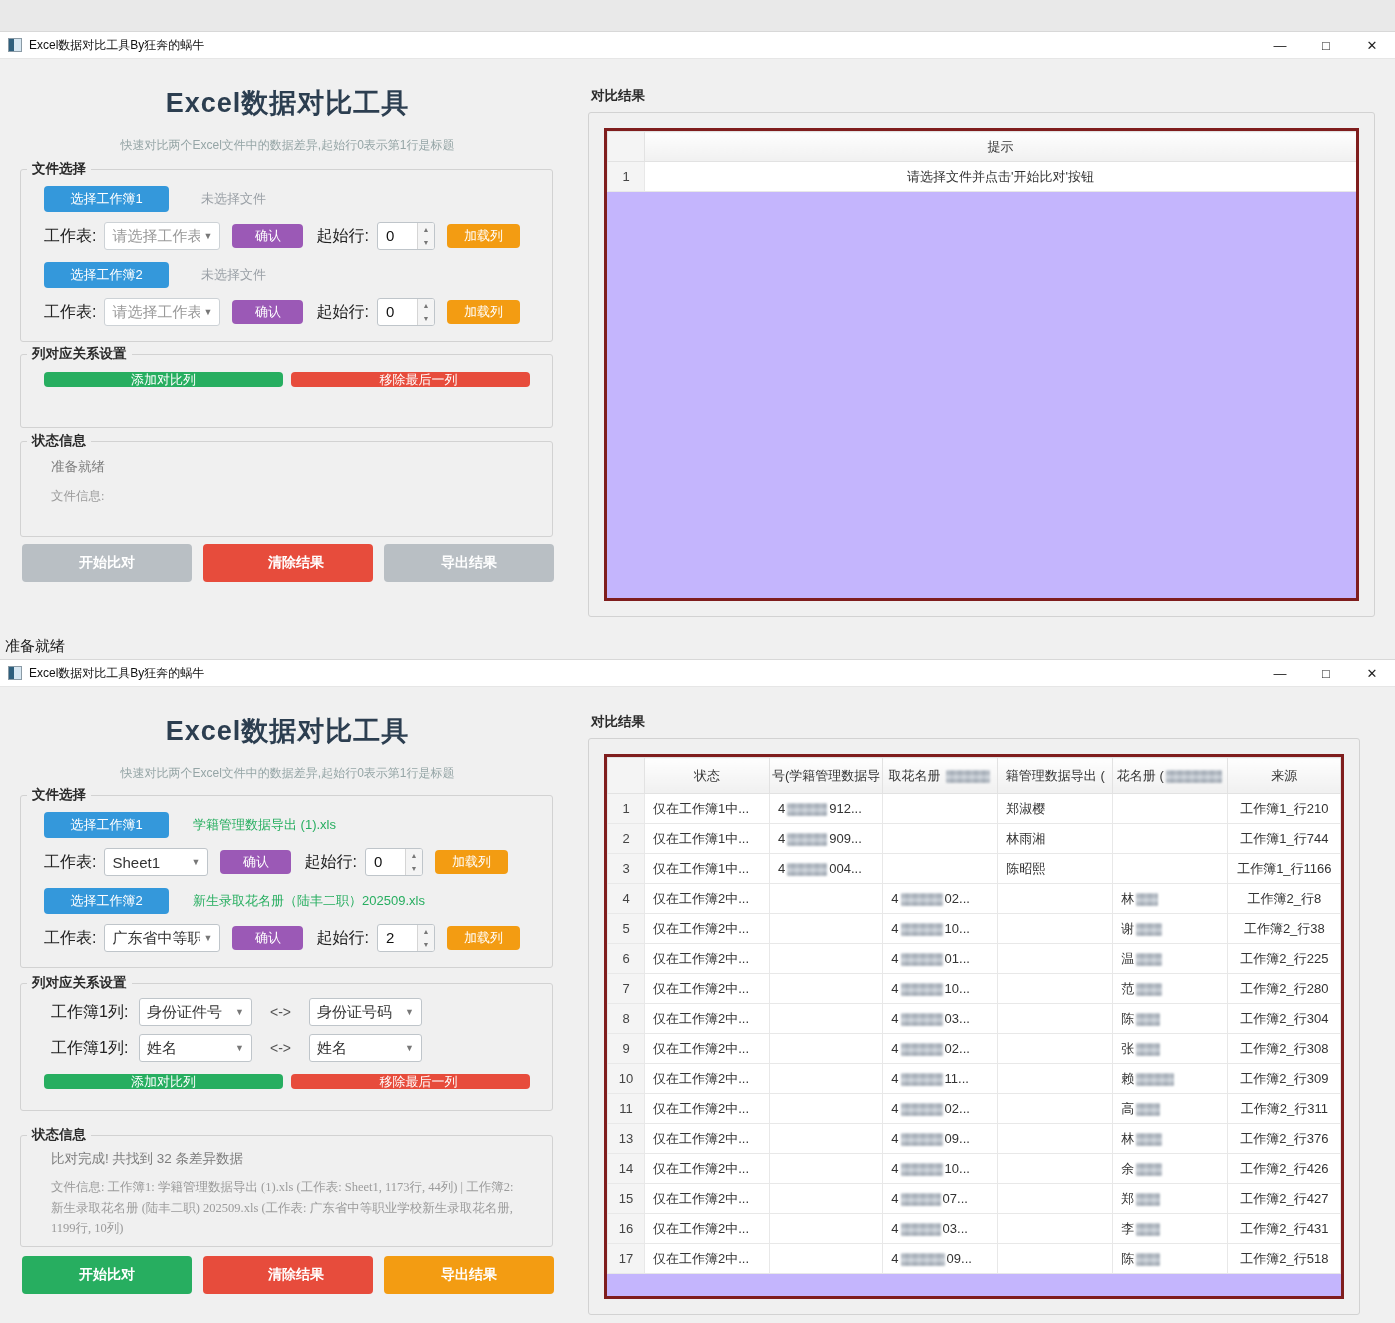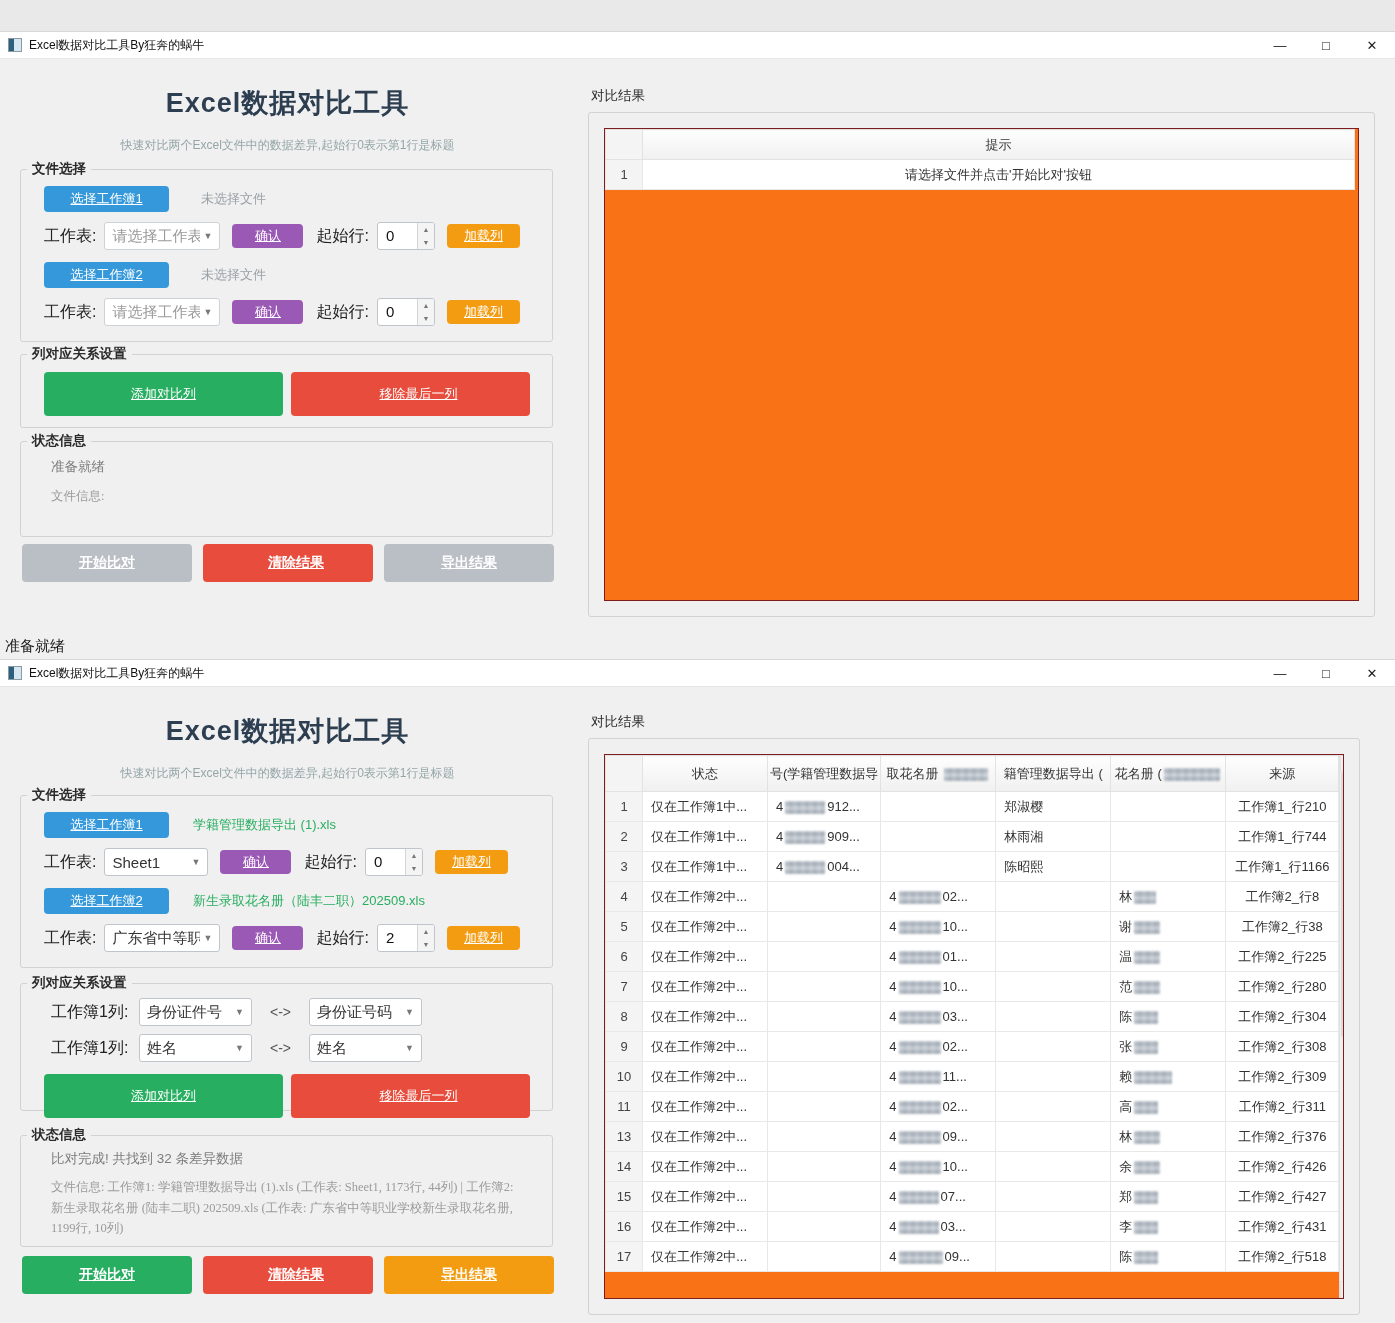--- a/index.html
+++ b/index.html
@@ -23,21 +23,21 @@
 
   
   .left-panel { position:absolute; left:20px; width:535px; top:27px; height:100%; }
   .app-title { margin-top:26px; text-align:center; font-size:27px; font-weight:bold; color:#2c3e50; letter-spacing:1px; }
   .app-sub { margin-top:16px; text-align:center; font-size:12px; color:#95a5a6; }
 
   .lframe { position:absolute; left:0; width:533px; border:1px solid #d2d2d2; border-radius:3px; background:#f0f0f0; }
   .lf-label { position:absolute; top:-10px; left:6px; background:#f0f0f0; padding:0 5px; font-size:13.5px; font-weight:bold; color:#2b2b2b; }
 
   .frow { display:flex; align-items:center; }
-  .btn { display:flex; align-items:center; justify-content:center; color:#fff; border-radius:4px; cursor:pointer; font-size:13px;text-decoration:underline; }
+  .btn { display:flex; align-items:center; justify-content:center; color:#fff; border-radius:4px; cursor:pointer; font-size:13px; }
   .btn-blue   { background:#3498db; }
   .btn-purple { background:#9b59b6; }
   .btn-orange { background:#f39c12; }
   .btn-green  { background:#27ae60; }
   .btn-red    { background:#e74c3c;padding-left:16px; }
   .btn-gray   { background:#b9bfc4; }
 
   .wb-btn { width:125px; height:26px; margin-left:23px; flex:none; }
   .file-none { margin-left:32px; font-size:13px; color:#9aa0a6; }
   .file-ok   { margin-left:24px; font-size:13px; color:#27ae60; }
@@ -50,32 +50,32 @@
   .btn-sm { width:71px; height:24px; font-size:13px; }
   .spin { width:58px; height:28px; background:#fff; border:1px solid #bfc5ca; border-radius:3px; display:flex; overflow:hidden; }
   .spin .val { flex:1; font-size:15px; color:#111; padding:4px 0 0 8px; }
   .spin .arrows { width:17px; border-left:1px solid #d5d5d5; display:flex; flex-direction:column; background:#f4f4f4; }
   .spin .arrows span { flex:1; display:flex; align-items:center; justify-content:center; font-size:7px; color:#777; cursor:pointer; }
 
   .map-lab { font-size:16px; color:#222; margin-left:30px; width:86px; }
   .map-combo { width:113px; }
   .map-arrow { color:#555; font-size:14px; margin:0 18px; }
 
-  .wide-btn { width:239px; height:44px; font-size:13px; }
+  .wide-btn { width:239px; height:15px; font-size:13px; }
 
   .status-line1 { font-size:13.5px; color:#7c7c7c; }
   .status-info  { font-size:12.5px; color:#9b9b9b; line-height:1.65;font-family:Liberation Serif, serif; }
 
   .action-btn { width:170px; height:38px; font-size:14px; font-weight:bold; }
 
   
   .right-panel { position:absolute; left:588px; top:27px; }
-  .rp-label { font-size:13.5px; font-weight:normal; color:#2b2b2b; margin-left:3px; }
+  .rp-label { font-size:13.5px; font-weight:bold; color:#2b2b2b; margin-left:3px; }
   .rp-box { border:1px solid #d2d2d2; border-radius:3px; background:#f0f0f0; margin-top:7px; padding:15px; }
-  .tree-widget { background:#f97316; border:1px solid #7f1d1d; position:relative; overflow:hidden; display:flex; }
+  .tree-widget { background:#c4b5fd; border:3px solid #7f1d1d; position:relative; overflow:hidden; display:flex; }
   table.rtable { border-collapse:collapse; background:#fff; font-size:13px; color:#333; table-layout:fixed; flex:none; align-self:flex-start; }
   .rtable th { background:linear-gradient(#fefefe,#f0f0f0); border:1px solid #e2e2e2; height:30px; font-weight:normal; text-align:center; overflow:hidden; white-space:nowrap; padding:0 2px; }
   .rtable td { border:1px solid #e8e8e8; height:30px; overflow:hidden; white-space:nowrap; padding:0 8px; background:#fff; }
   .rtable .num { background:#f4f4f4; text-align:center; color:#444; padding:0; }
   .rtable td.c-src { text-align:center; padding:0 2px; }
   #table-bottom th { height:36px; }
   .mosaic { display:inline-block; height:13px; vertical-align:middle; border-radius:1px; margin:0 2px;
     background-image:repeating-linear-gradient(0deg, rgba(150,158,168,.45) 0 4px, rgba(205,211,218,.45) 4px 8px),
                      repeating-linear-gradient(90deg,#ccd2d9 0 4px,#b7bfc8 4px 8px);
     filter:blur(1.2px); }

